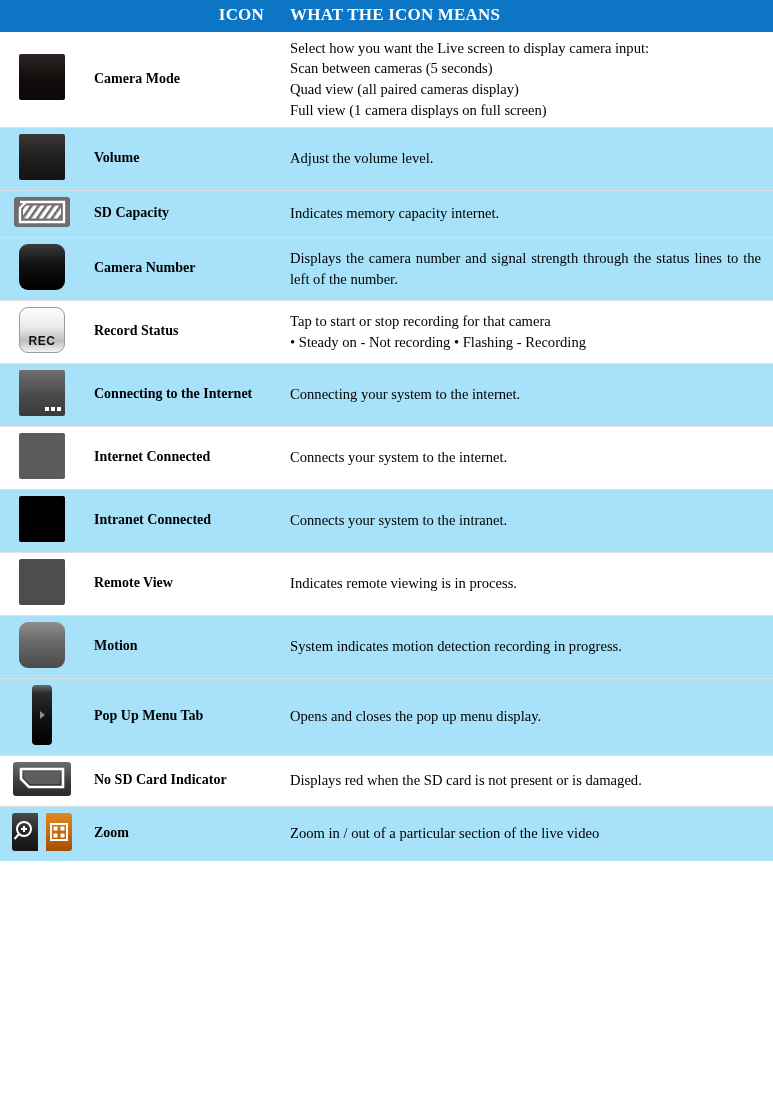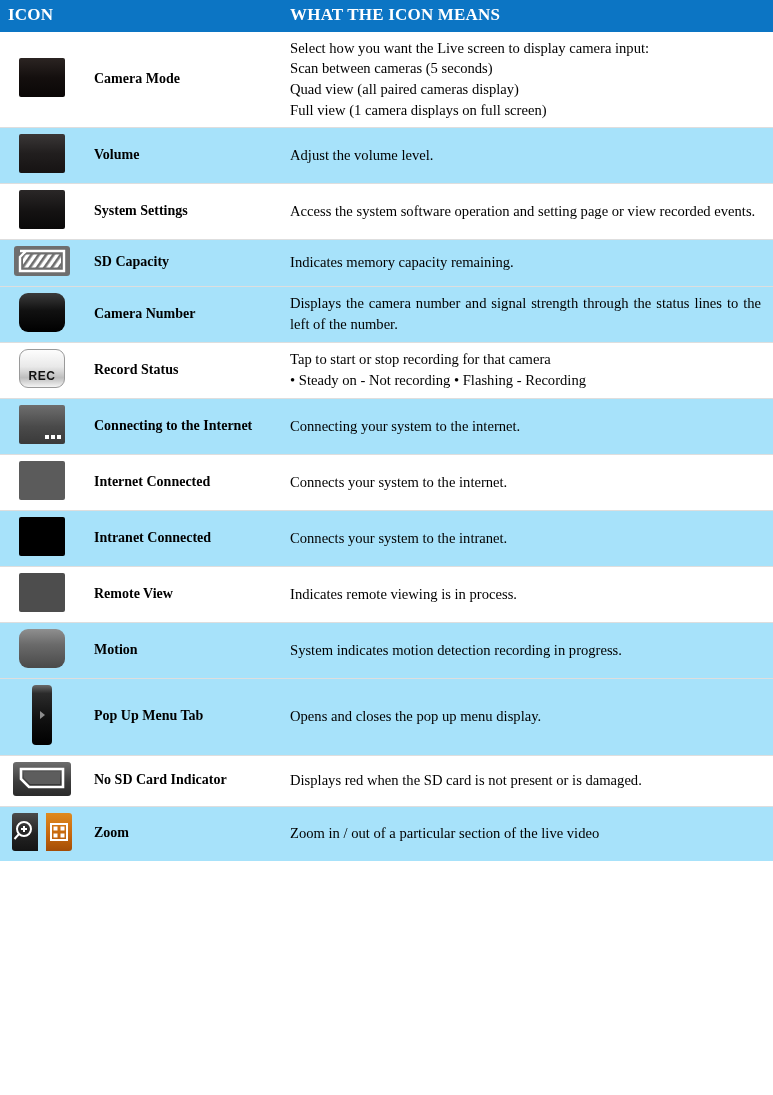--- a/index.html
+++ b/index.html
@@ -27,21 +27,21 @@
     background: #0c75c4;
     color: #ffffff;
     font-family: "Liberation Serif", serif;
     font-weight: bold;
     font-size: 17px;
     text-align: left;
     padding: 6px 0 7px 0;
     letter-spacing: 0.2px;
     line-height: 1.1;
   }
-  thead th.h-icon { padding-left: 8px; }
+  thead th.h-icon { padding-left: 8px; text-align: right; }
   thead th.h-means { padding-left: 26px; }
 
   tbody tr.alt  { background: #a7e2fa; border-radius: 20px; }
   tbody tr.plain{ background: #ffffff; }
 
   tbody td {
     vertical-align: middle;
     padding: 0;
     border: none;
   }
@@ -70,21 +70,21 @@
   .tile {
     display: inline-block;
     position: relative;
     box-sizing: border-box;
     overflow: hidden;
   }
   .tile svg { display: block; }
   .t-grey     { background: #4d4d4d; }
   .t-grey2    { background: #5b5b5b; }
   .t-black    { background: #000000; }
-  .tile-48 { width: 46px; height: 39px; border-radius: 2px; padding-left: 43px; }
+  .tile-48 { width: 46px; height: 46px; border-radius: 2px; padding-left: 43px; }
   .tile-sd { width: 56px; height: 30px; border-radius: 3px; background: #6e6e6e; }
   .tile-bat{ width: 56px; height: 30px; border-radius: 3px; background: #6e6e6e; }
   .tile-tab{ width: 20px; height: 60px; border-radius: 4px;
              background: linear-gradient(180deg,#6a6a6a 0%,#2b2b2b 14%,#111 55%,#000 100%); }
   .tile-nosd{ width: 58px; height: 34px; border-radius: 3px;
              background: linear-gradient(180deg,#6d6d6d 0%,#3b3b3b 60%,#2a2a2a 100%); }
   .tile-zoom-a { width: 26px; height: 38px; border-radius: 3px 0 0 3px;
              background: linear-gradient(180deg,#4b4b4b 0%,#232323 55%,#141414 100%); }
   .tile-zoom-b { width: 26px; height: 38px; border-radius: 0 3px 3px 0;
              background: linear-gradient(180deg,#e08a1e 0%,#c4650d 60%,#a34d06 100%); }
@@ -184,54 +184,39 @@
             </g>
           </svg>
         </span>
       </td>
       <td class="name-cell">Volume</td>
       <td class="desc-cell">
         <span class="line">Adjust the volume level.</span>
       </td>
     </tr>
 
-    <tr class="plain sep-top">
-      <td class="icon-cell">
-        <span class="tile tile-48 grad-sys">
-          <svg width="46" height="46" viewBox="0 0 46 46">
-            <rect x="15" y="9" width="16" height="28" rx="4.5" fill="#9d9d9d"></rect>
-            <circle cx="23" cy="16" r="2.6" fill="#1a1818"></circle>
-            <rect x="20.6" y="20" width="4.8" height="13" rx="1.2" fill="#1a1818"></rect>
-          </svg>
-        </span>
-      </td>
-      <td class="name-cell">System Settings</td>
-      <td class="desc-cell">
-        <span class="line">Access the system software operation and setting page or view recorded events.</span>
-      </td>
-    </tr>
 
     <tr class="alt sep-top">
       <td class="icon-cell">
         <span class="tile tile-sd">
           <svg width="56" height="30" viewBox="0 0 56 30">
             <defs>
               <pattern id="hatch" width="6" height="6" patternUnits="userSpaceOnUse" patternTransform="rotate(35)">
                 <rect width="6" height="6" fill="#ffffff"></rect>
                 <rect width="2.6" height="6" fill="#6e6e6e"></rect>
               </pattern>
             </defs>
             <path d="M6 5 L50 5 L50 25 L6 25 L6 11 L12 5 Z" fill="none" stroke="#ffffff" stroke-width="2.4"></path>
             <path d="M10 8.5 L47 8.5 L47 21.5 L9 21.5 L9 12 Z" fill="url(#hatch)"></path>
           </svg>
         </span>
       </td>
       <td class="name-cell">SD Capacity</td>
       <td class="desc-cell">
-        <span class="line">Indicates memory capacity remaining.</span>
+        <span class="line">Indicates memory capacity internet.</span>
       </td>
     </tr>
 
 
     <tr class="alt sep-top">
       <td class="icon-cell">
         <span class="tile tile-48 tile-rounded grad-camnum">
           <svg width="46" height="46" viewBox="0 0 46 46">
             <g fill="#ffffff">
               <rect x="5" y="9" width="17" height="4.6" rx="0.6"></rect>

